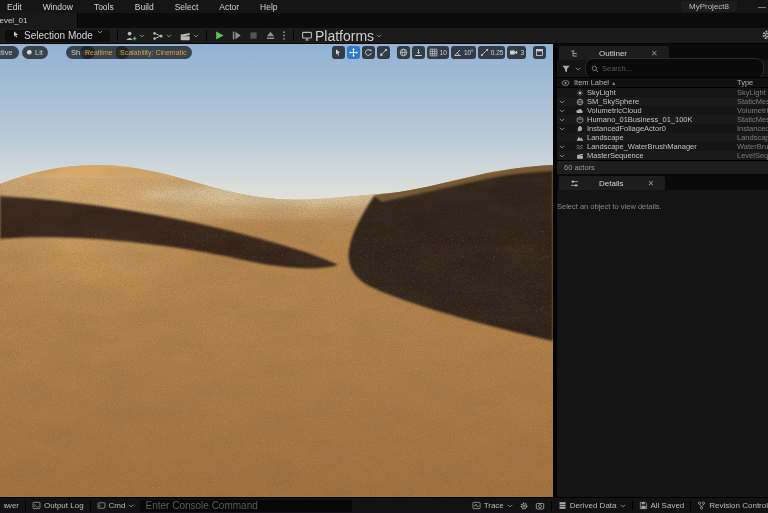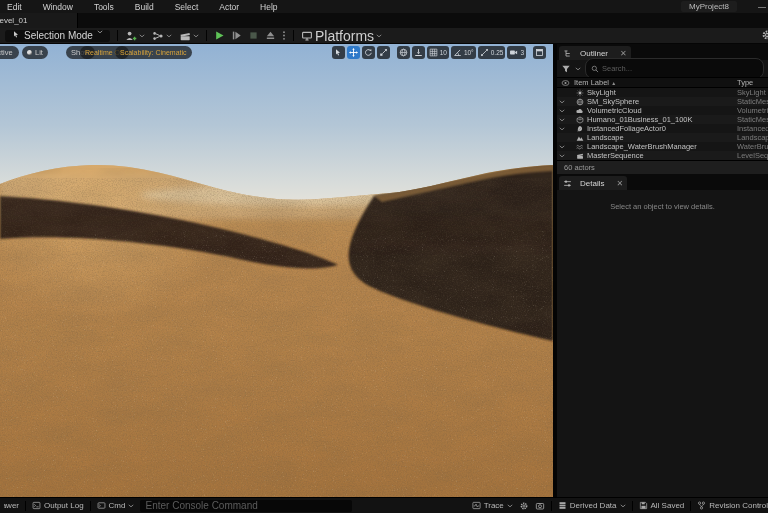--- a/index.html
+++ b/index.html
@@ -51,21 +51,21 @@
   .vptools { position:absolute; right:7px; top:0; height:13px; display:flex; gap:2px; align-items:center; }
   .vbtn { height:13px; min-width:13px; border-radius:3px; background:rgba(26,30,34,.8);
     display:flex; align-items:center; justify-content:center; gap:2px; padding:0 2px;
     color:#cfd4da; font-size:6.5px; }
   .vbtn.active { background:#2e79c9; }
   .vgap { width:3px; }
 
   
   .ptabrow { height:16px; background:#0a0a0a; display:flex; align-items:flex-end; flex:0 0 16px;}
   .ptab { height:14px; background:#1d1d1d; border-radius:3px 3px 0 0; display:flex; align-items:center;
-    gap:8px; padding:0 4px; font-size:8px; color:#d6d6d6; margin-left:2px; }
+    gap:20px; padding:0 11px; font-size:8px; color:#d6d6d6; margin-left:2px; }
   .ptab .x { color:#8f8f8f; font-size:8px; margin-left:4px; }
   .searchrow { height:17px; background:#141414; display:flex; align-items:center; padding:0 4px; gap:4px; flex:0 0 17px;}
   .searchbox { flex:1; height:21px; background:#0a0a0a; border:1px solid #2b2b2b; border-radius:8px;
     display:flex; align-items:center; gap:3px; padding:0 5px; }
   .searchbox input { flex:1; background:transparent; border:none; outline:none;
     color:#bdbdbd; font-size:7.5px; font-family:inherit; min-width:0;}
   .searchbox input::placeholder { color:#5d5d5d; }
   .colhdr { height:11px; background:#101010; border-top:1px solid #000; border-bottom:1px solid #000;
     display:flex; align-items:center; font-size:7.5px; color:#b2b2b2; position:relative; padding-left:4px; gap:4px; flex:0 0 11px;}
   .coltype { position:absolute; left:180px; }
@@ -73,21 +73,21 @@
   .orow { height:9px; display:flex; align-items:center; font-size:7.5px; color:#c2c2c2;
     position:relative; line-height:9px; }
   .orow:nth-child(odd) { background:#151515; }
   .orow:nth-child(even){ background:#1a1a1a; }
   .orow .exp { width:9px; display:flex; justify-content:center; flex:0 0 9px;}
   .orow .ric { width:9px; margin-left:9px; display:flex; justify-content:center; flex:0 0 9px;}
   .orow .lbl { margin-left:3px; white-space:nowrap; overflow:hidden; max-width:145px;}
   .orow .typ { position:absolute; left:180px; color:#7c7c7c; white-space:nowrap; overflow:hidden; width:31px;}
   .ofooter { height:14px; background:#1e1e1e; display:flex; align-items:center; padding-left:7px;
     font-size:7.5px; color:#9a9a9a; flex:0 0 14px; border-top:1px solid #000;}
-  .dbody { flex:1; background:#141414; display:flex; justify-content:center; padding-top:12px;
+  .dbody { flex:1; background:#141414; display:flex; padding-top:12px;
     font-size:7.5px; color:#878787; }
 
   
   .statusbar { height:16px; background:#121212; border-top:1px solid #000; display:flex;
     align-items:center; padding:0 0 0 4px; gap:6px; font-size:8px; color:#b9b9b9; flex:0 0 16px; overflow:hidden;}
   .clipend { position:relative; height:10px; width:15px; overflow:hidden; flex:0 0 15px;}
   .clipend span { position:absolute; right:0; top:0; white-space:nowrap; }
   .sbitem { display:flex; align-items:center; gap:3px; white-space:nowrap; }
   .sbsep { width:1px; height:10px; background:#000; }
   .console { width:212px; height:12px; background:#070707; border-radius:2px;

